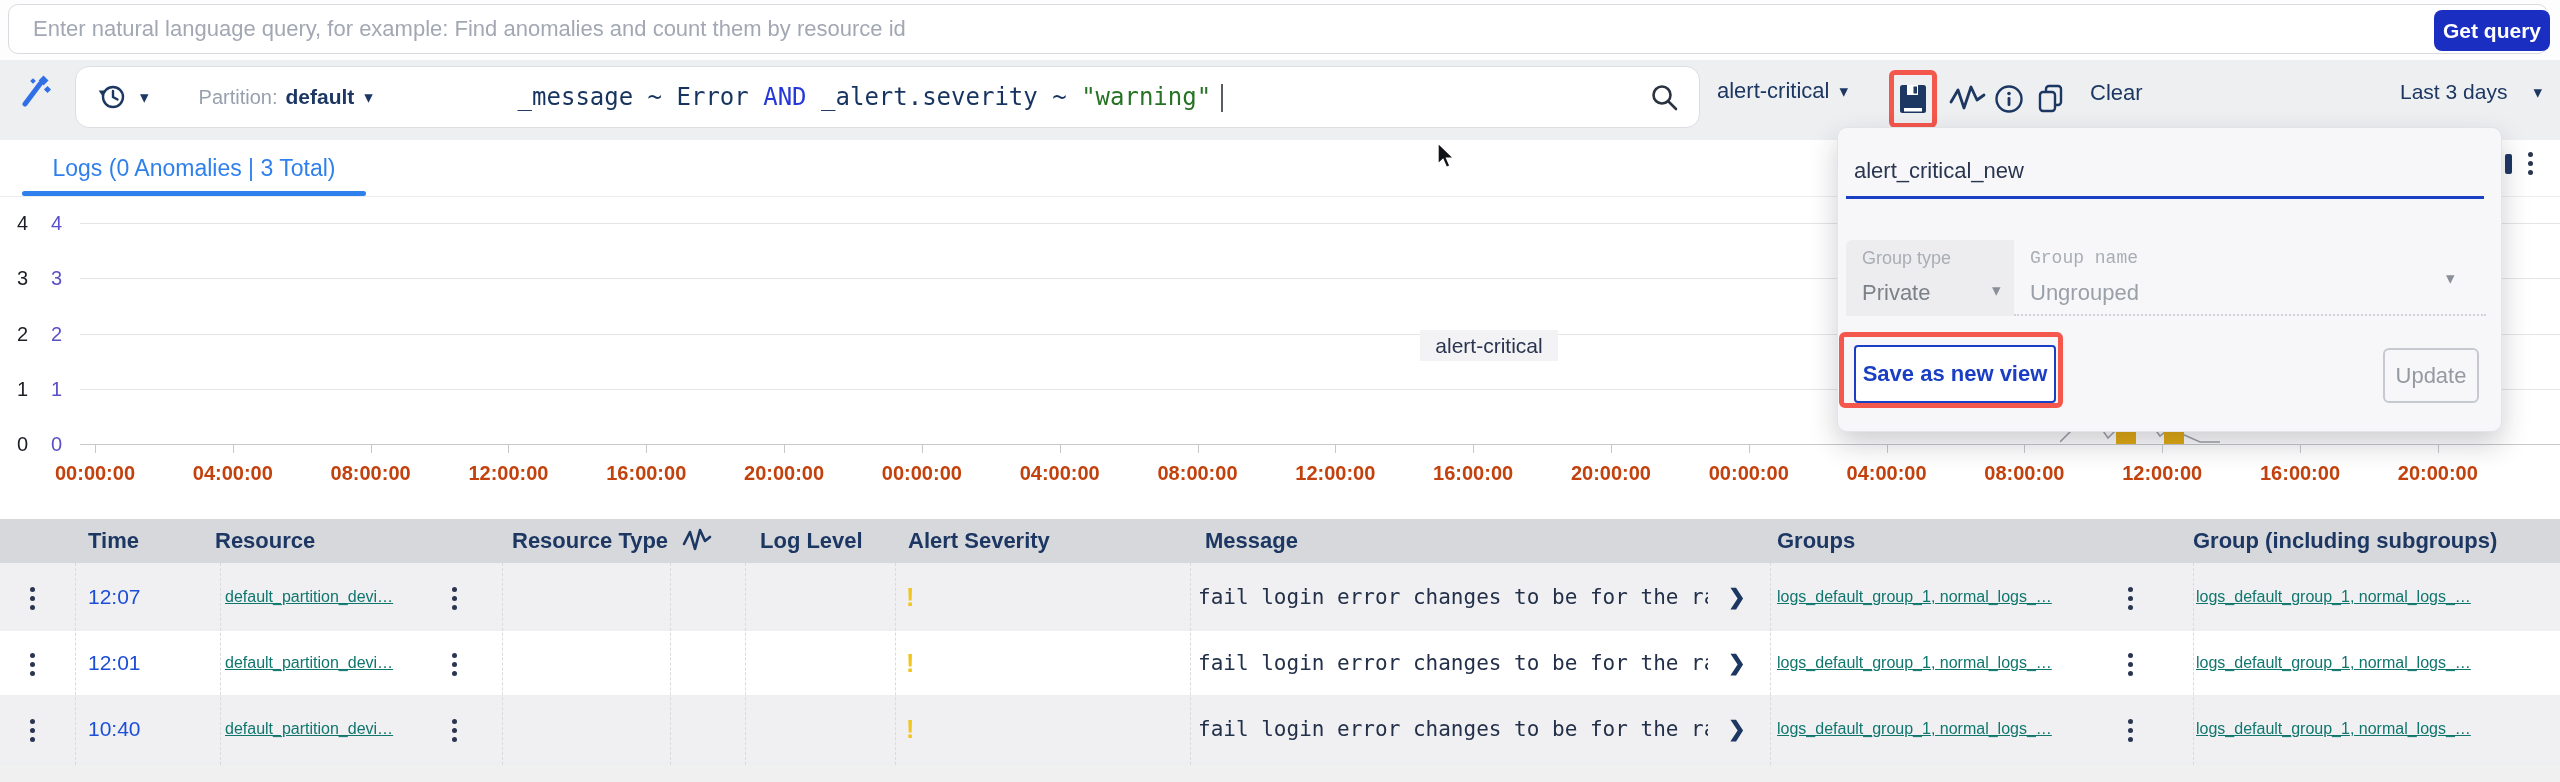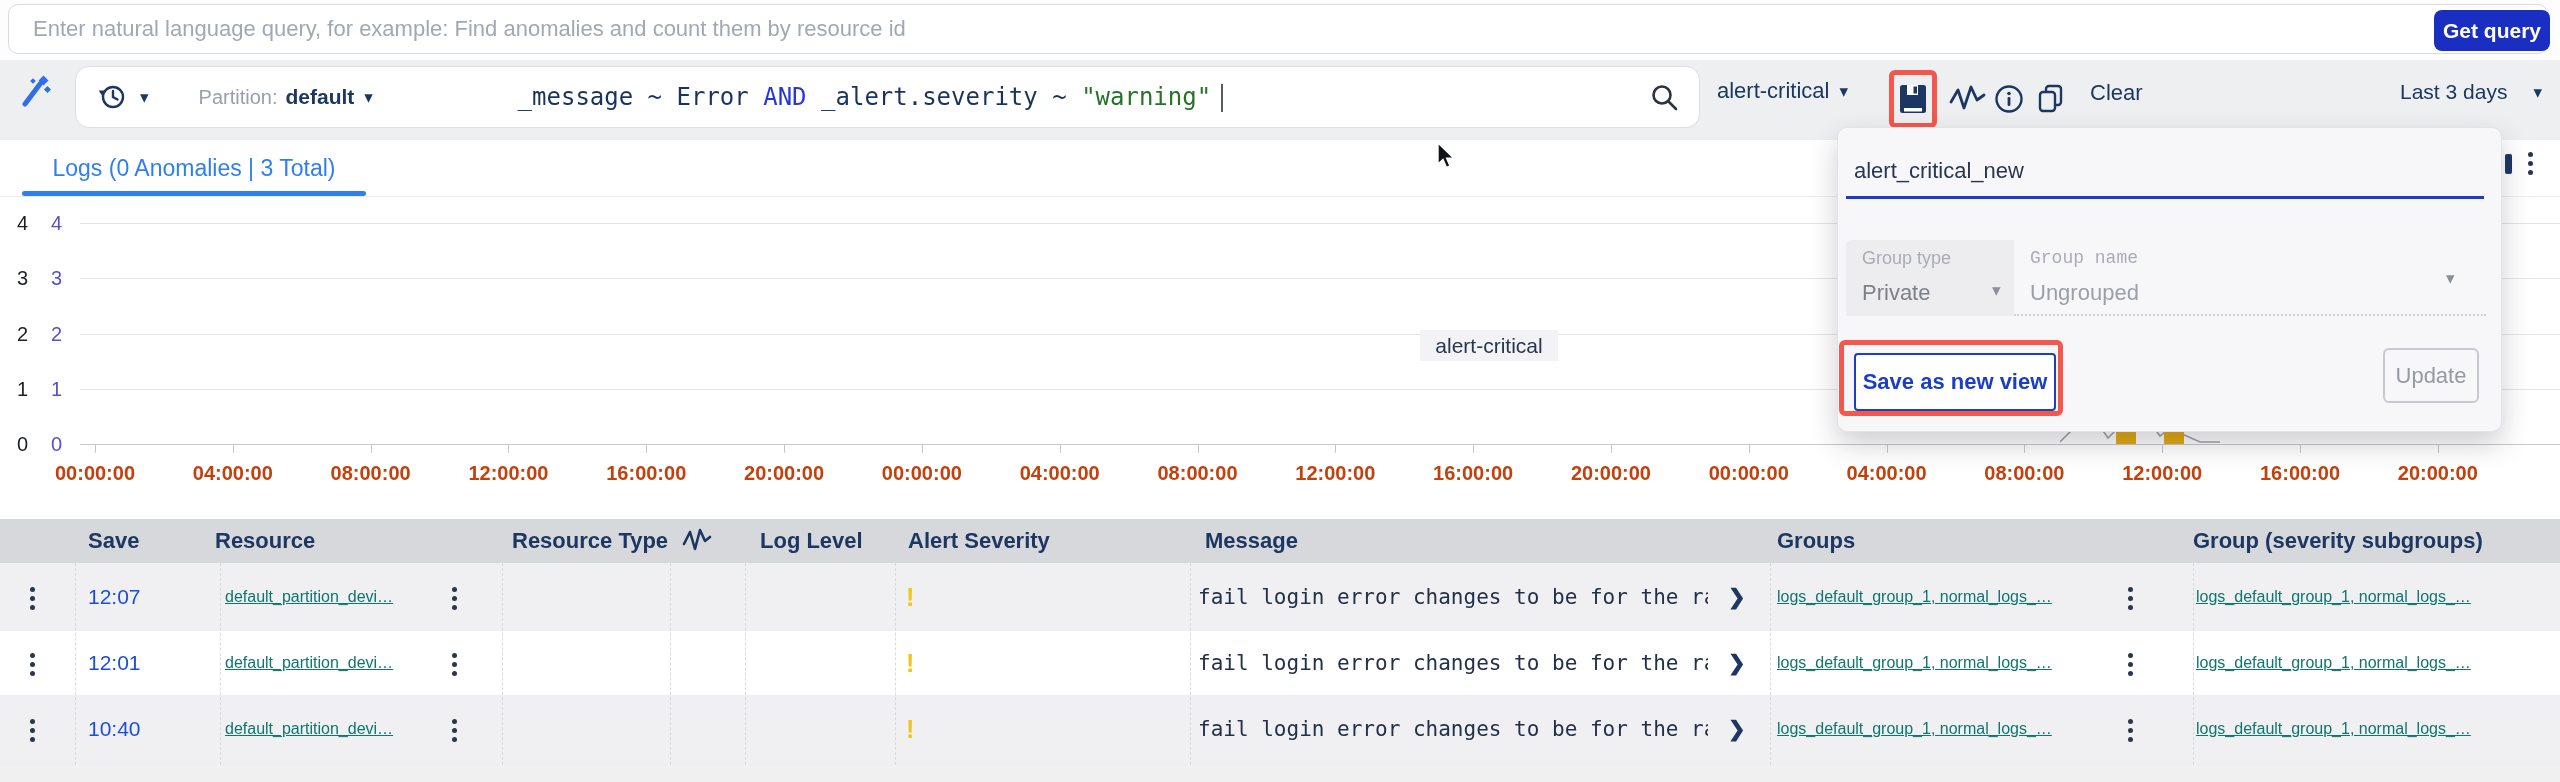--- a/index.html
+++ b/index.html
@@ -84,21 +84,21 @@
   .popup-underline{position:absolute;left:8px;top:68px;width:638px;height:3px;background:#1a3fc4;}
   .gt-box{position:absolute;left:8px;top:112px;width:168px;height:76px;background:#ededef;border-radius:6px 0 0 0;}
   .fld-label{position:absolute;font-size:18px;color:#a9adb6;}
   .gt-label{left:16px;top:8px;}
   .gt-value{left:16px;top:40px;font-size:22px;color:#7b8089;position:absolute;}
   .gt-caret{position:absolute;left:146px;top:42px;}
   .gn-label{left:192px;top:120px;font-family:Liberation Mono, monospace;}
   .gn-value{position:absolute;left:192px;top:152px;font-size:22px;color:#9aa0a9;}
   .gn-caret{position:absolute;left:608px;top:142px;}
   .gn-dotted{position:absolute;left:176px;top:186px;width:472px;height:0;border-bottom:2px dotted #cfd2d7;}
-  .popup-redbox{position:absolute;left:1px;top:212px;width:224px;height:76px;}
+  .popup-redbox{position:absolute;left:1px;top:204px;width:224px;height:76px;}
   .btn-save{
     position:absolute;left:10px;top:8px;width:202px;height:58px;background:#fff;
     border:2px solid #1a3fc4;border-radius:4px;color:#1a3fc4;font-weight:bold;font-size:22px;
     display:flex;align-items:center;justify-content:center;cursor:pointer;
     font-family:"Liberation Sans", sans-serif;box-sizing:border-box;
   }
   .btn-update{
     position:absolute;left:545px;top:220px;width:96px;height:55px;background:transparent;
     border:2px solid #c6c9cf;border-radius:6px;color:#9599a2;font-size:22px;
     display:flex;align-items:center;justify-content:center;
@@ -311,33 +311,33 @@
   <button class="btn-update">Update</button>
 </div>
 
 <span class="abs" style="left:1437px;top:142px;z-index:60;">
   <svg width="22" height="28" viewBox="0 0 22 28">
     <polygon points="1,1 1,22 6,17.5 9.5,25.5 13,24 9.6,16.2 16.5,16" fill="#111318" stroke="#fff" stroke-width="1.4"></polygon>
   </svg>
 </span>
 
 <div class="abs thead">
-  <span class="th" style="left:88px;">Save</span>
+  <span class="th" style="left:88px;">Time</span>
   <span class="th" style="left:215px;">Resource</span>
   <span class="th" style="left:512px;">Resource Type</span>
   <span class="th" style="left:682px;top:9px;">
     <svg width="30" height="26" viewBox="0 0 30 26">
       <polyline points="2,16 8,4 13,21 18,2 23,13 28,9" fill="none" stroke="#1d3763" stroke-width="2.6" stroke-linejoin="round" stroke-linecap="round"></polyline>
     </svg>
   </span>
   <span class="th" style="left:760px;">Log Level</span>
   <span class="th" style="left:908px;">Alert Severity</span>
   <span class="th" style="left:1205px;">Message</span>
   <span class="th" style="left:1777px;">Groups</span>
-  <span class="th" style="left:2193px;">Group (severity subgroups)</span>
+  <span class="th" style="left:2193px;">Group (including subgroups)</span>
 </div>
 
 <div class="trow row-gray" style="top:565px;">
   <span class="td kebab" style="left:30px;top:22px;height:auto;line-height:normal;">
       <i></i>
       <i></i>
       <i></i>
     </span>
   <span class="td td-time" style="left:88px;">12:07</span>
   <span class="td td-text" style="left:225px;width:215px;">default_partition_devi…</span>

